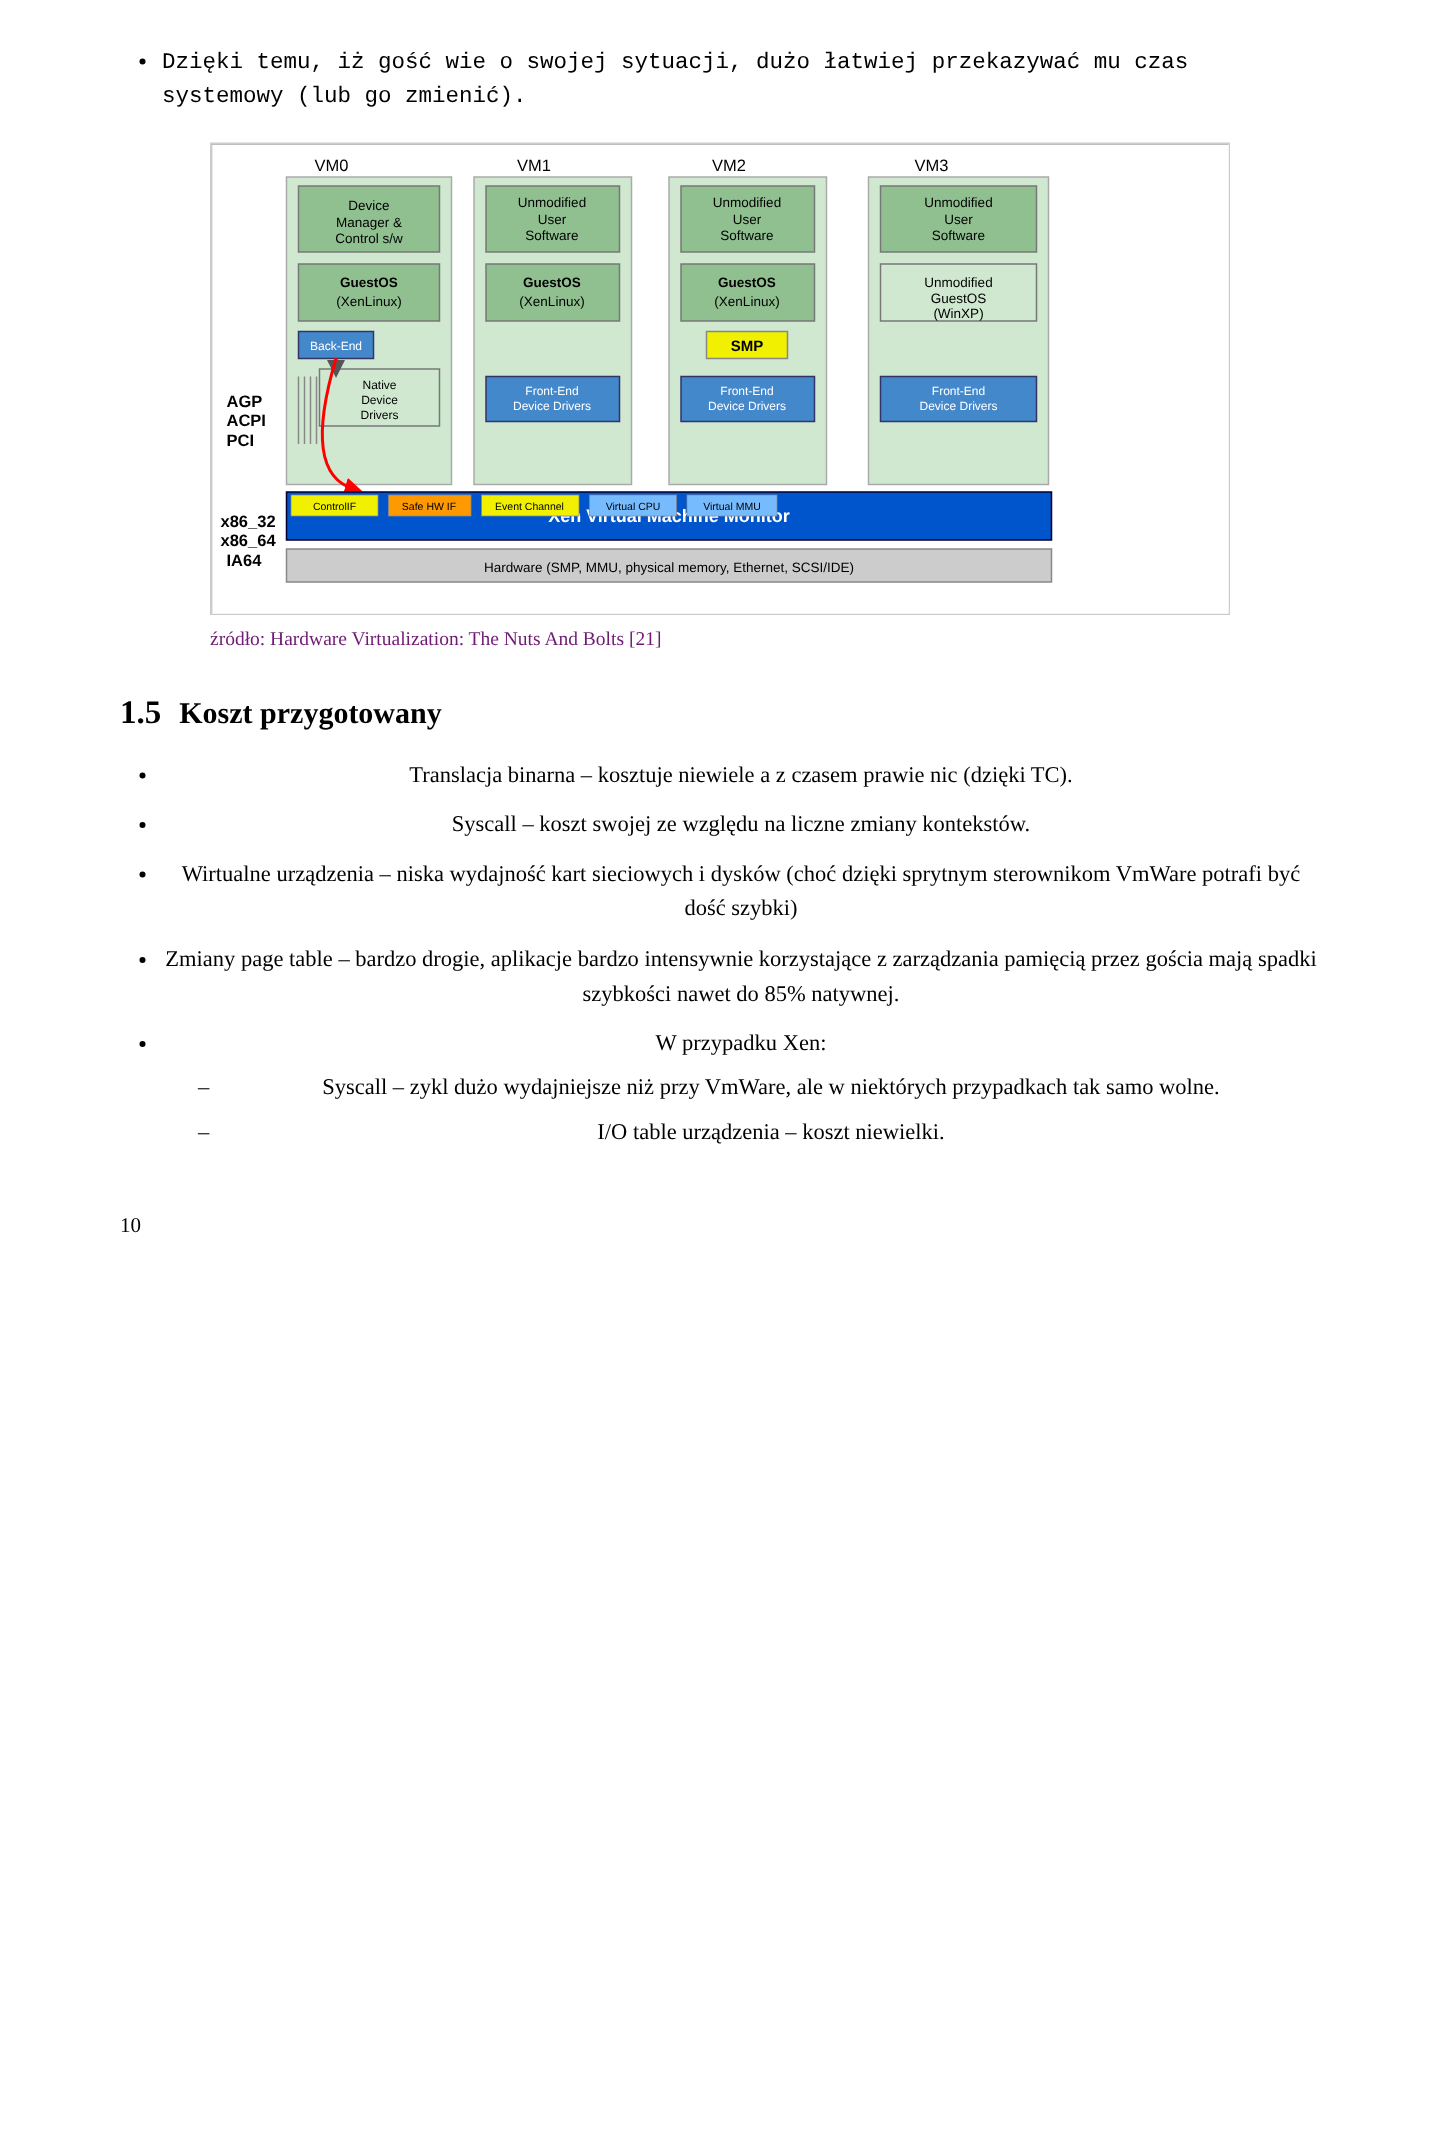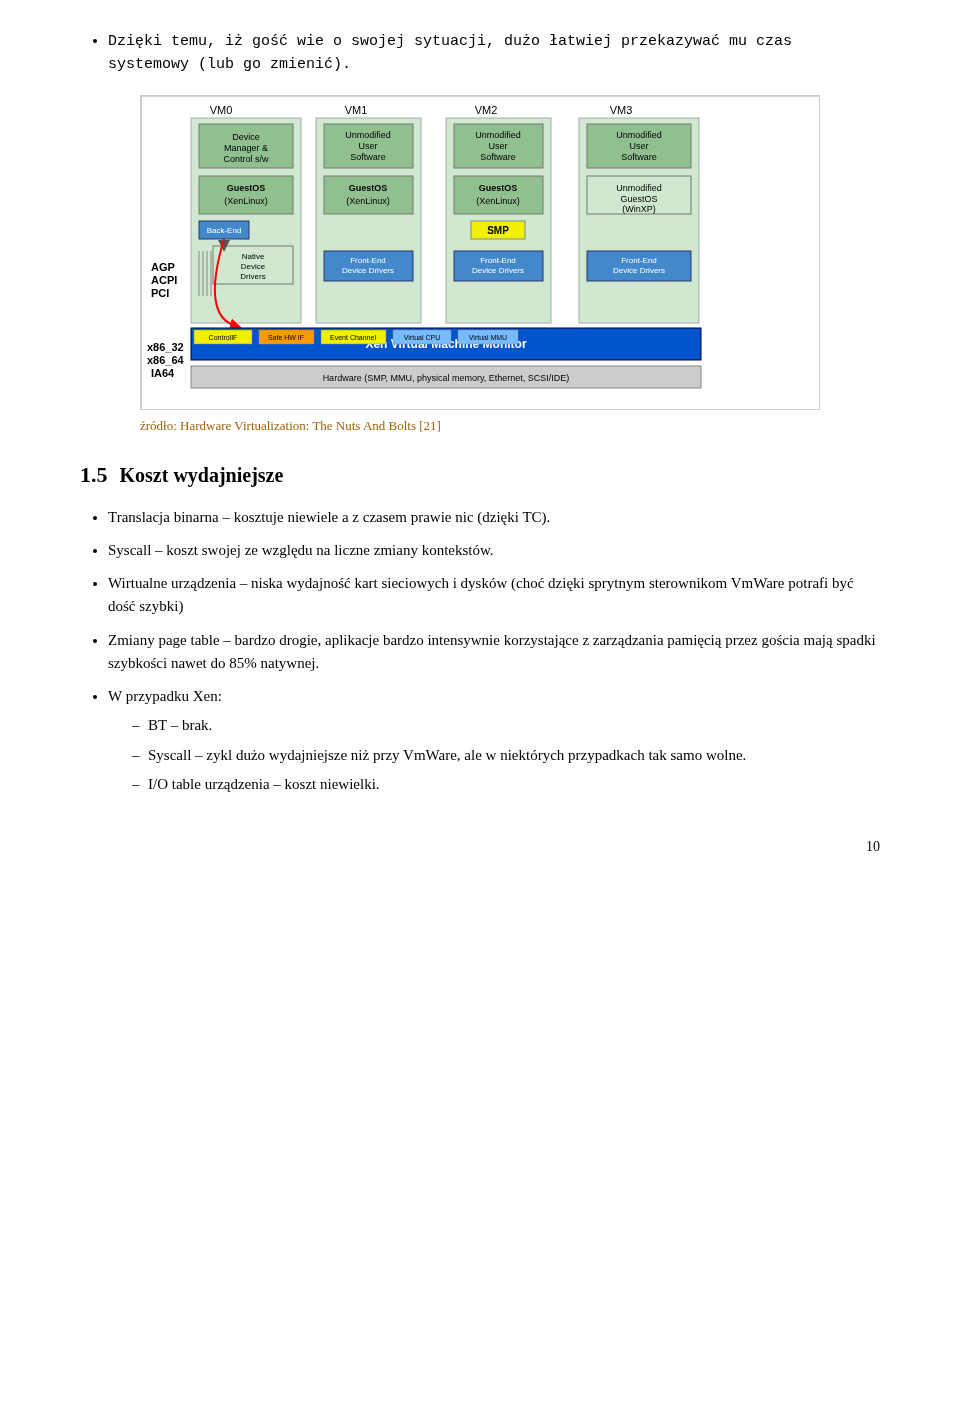--- a/index.html
+++ b/index.html
@@ -32,21 +32,21 @@
       display: flex;
       flex-direction: column;
       align-items: center;
       margin: 18px 0 8px 0;
     }
 
     
     .diagram-caption {
       font-size: 13px;
       margin-top: 6px;
-      color: #a16207;
+      color: #701a75;
       text-align: left;
       width: 680px;
     }
 
     
     .section-heading {
       font-size: 20px;
       font-weight: bold;
       margin: 22px 0 14px 0;
       display: flex;
@@ -56,20 +56,21 @@
     .section-number {
       font-size: 22px;
       font-weight: bold;
     }
 
     
     .main-bullets {
       list-style: disc;
       padding-left: 28px;
       margin-bottom: 10px;
+      text-align: center;
     }
     .main-bullets > li {
       margin-bottom: 10px;
     }
 
     
     .dash-list {
       list-style: none;
       padding-left: 24px;
       margin-top: 6px;
@@ -80,21 +81,21 @@
       padding-left: 16px;
     }
     .dash-list li::before {
       content: "–";
       position: absolute;
       left: 0;
     }
 
     
     .page-number {
-      text-align: right;
+      text-align: left;
       margin-top: 40px;
       font-size: 14px;
     }
   </style>
 </head>
 <body>
 
 <div class="intro-bullets">
   <ul>
     <li>
@@ -228,42 +229,39 @@
       </marker>
     </defs>
   </svg>
   <div class="diagram-caption">
     <span>źródło: Hardware Virtualization: The Nuts And Bolts [21]</span>
   </div>
 </div>
 
 <div class="section-heading">
   <span class="section-number">1.5</span>
-  <span>Koszt wydajniejsze</span>
+  <span>Koszt przygotowany</span>
 </div>
 
 <ul class="main-bullets">
   <li>
     <span>Translacja binarna – kosztuje niewiele a z czasem prawie nic (dzięki TC).</span>
   </li>
   <li>
     <span>Syscall – koszt swojej ze względu na liczne zmiany kontekstów.</span>
   </li>
   <li>
     <span>Wirtualne urządzenia – niska wydajność kart sieciowych i dysków (choć dzięki sprytnym sterownikom VmWare potrafi być dość szybki)</span>
   </li>
   <li>
     <span>Zmiany page table – bardzo drogie, aplikacje bardzo intensywnie korzystające z zarządzania pamięcią przez gościa mają spadki szybkości nawet do 85% natywnej.</span>
   </li>
   <li>
     <span>W przypadku Xen:</span>
     <ul class="dash-list">
-      <li>
-        <span>BT – brak.</span>
-      </li>
       <li>
         <span>Syscall – zykl dużo wydajniejsze niż przy VmWare, ale w niektórych przypadkach tak samo wolne.</span>
       </li>
       <li>
         <span>I/O table urządzenia – koszt niewielki.</span>
       </li>
     </ul>
   </li>
 </ul>
 

